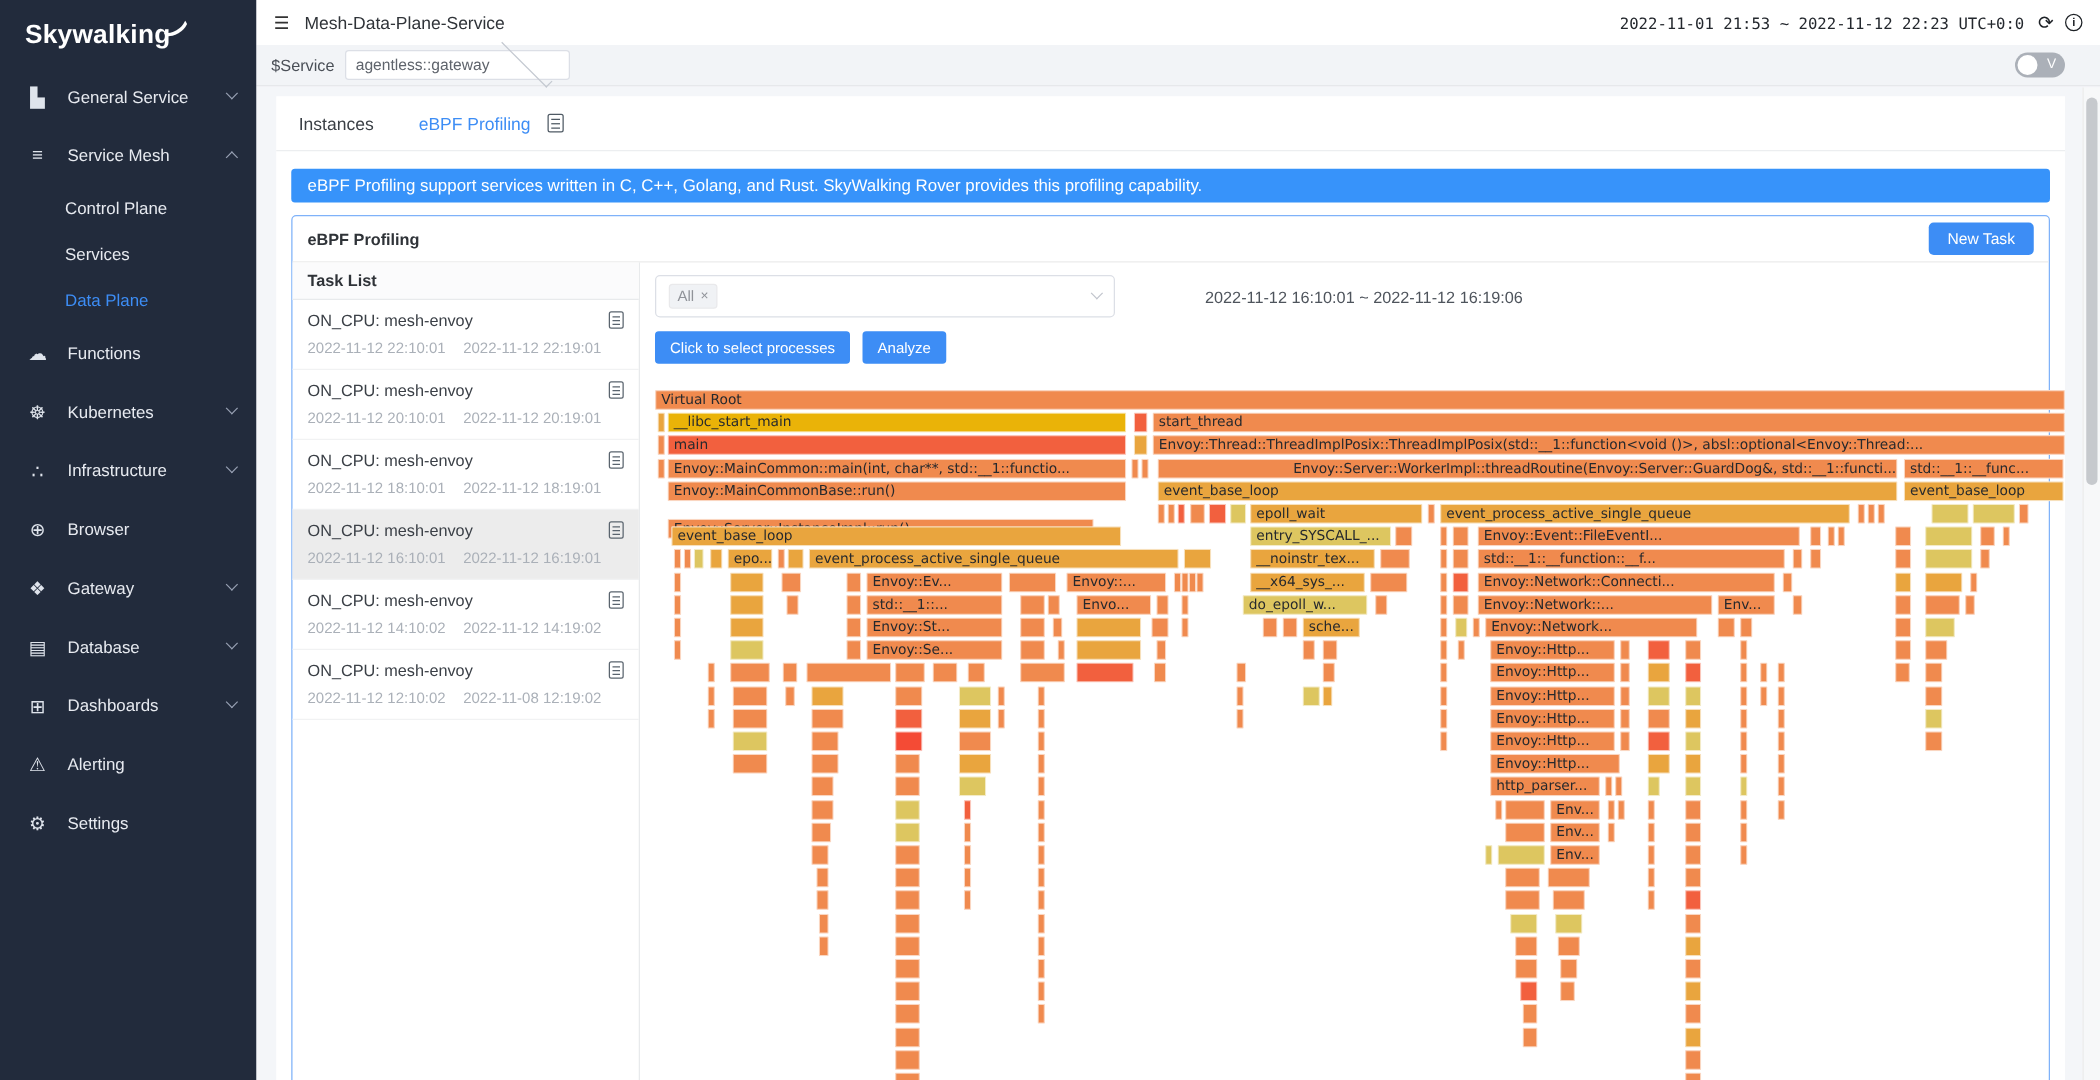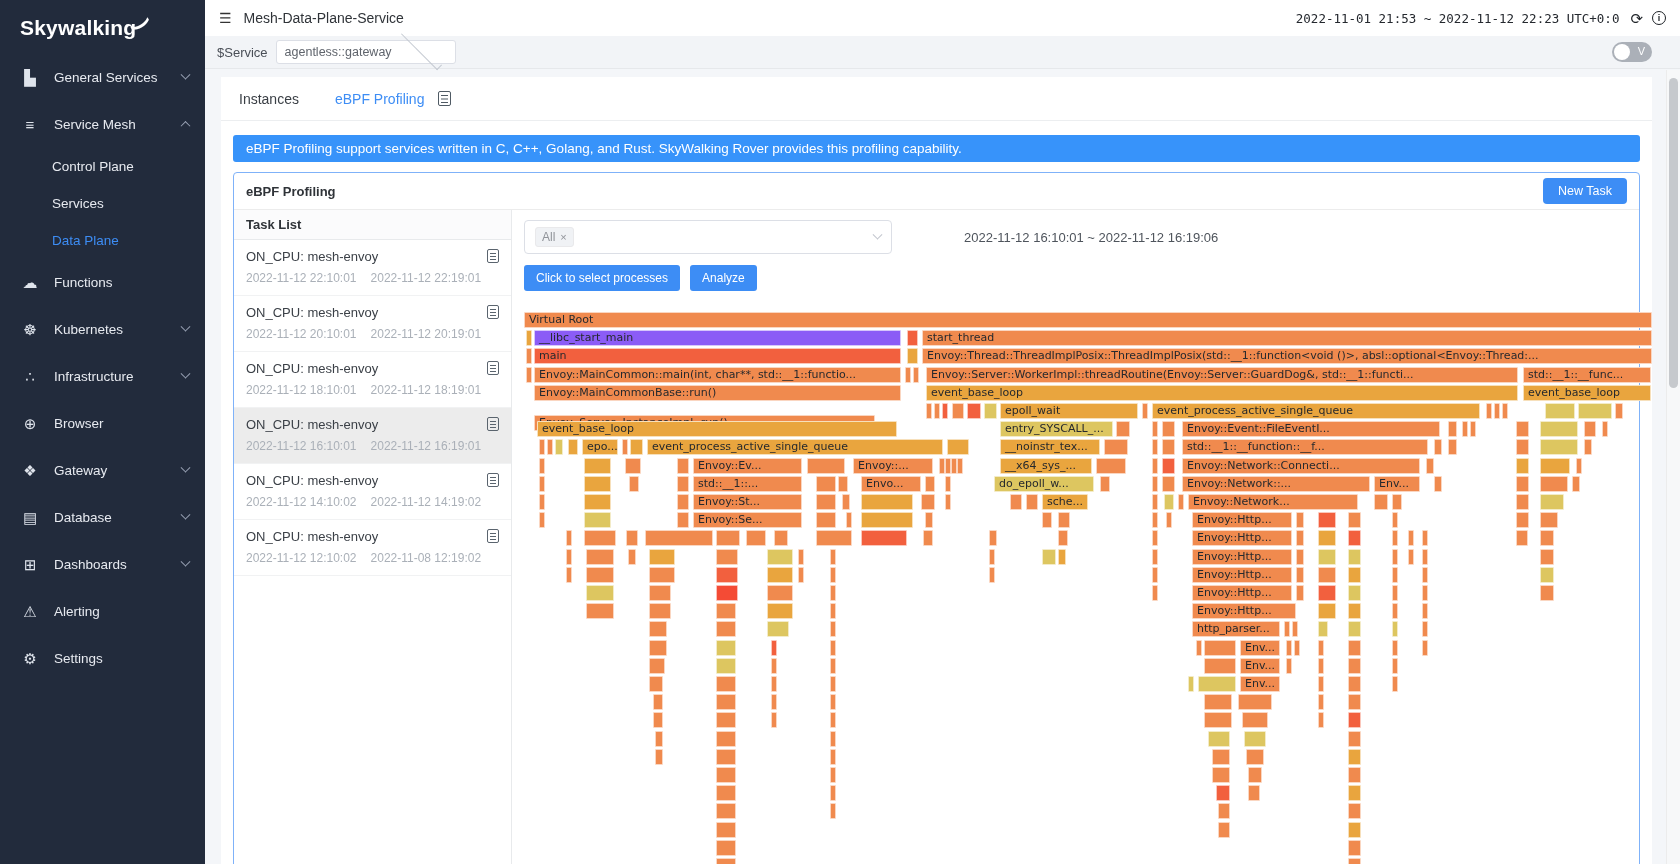--- a/index.html
+++ b/index.html
@@ -81,21 +81,21 @@
   .scroll-thumb { position:absolute; left:2px; width:9px; top:8px; height:310px; background:#c6c9cd; border-radius:5px; }
 </style>
 </head>
 <body>
 
 <div class="sidebar">
   <div class="logo"><span>Skywalking</span><span class="swoosh">)</span></div>
   <div>
       <div class="m-item top">
         <span class="m-icon">▙</span>
-        <span class="m-label">General Services</span>
+        <span class="m-label">General Service</span>
         <span class="chev down"></span>
       </div>
       <div class="m-item top">
         <span class="m-icon">≡</span>
         <span class="m-label">Service Mesh</span>
         <span class="chev up"></span>
       </div>
       <div class="m-item sub">
         <span class="m-label">Control Plane</span>
       </div>
@@ -249,32 +249,32 @@
           </div>
           <span class="filter-time">2022-11-12 16:10:01 ~ 2022-11-12 16:19:06</span>
         </div>
         <div class="btn-row">
           <button class="blue-btn">Click to select processes</button>
           <button class="blue-btn">Analyze</button>
         </div>
         <div class="flame">
             <div class="fbar" style="left: 0px; top: 0px; width: 1128px; background: rgb(240, 138, 78);">Virtual Root</div>
             <div class="fbar" style="left: 2px; top: 18.2px; width: 6px; background: rgb(233, 165, 62);"></div>
-            <div class="fbar" style="left: 10px; top: 18.2px; width: 367px; background: #8b5cf6;">__libc_start_main</div>
+            <div class="fbar" style="left: 10px; top: 18.2px; width: 367px; background: #eab308;">__libc_start_main</div>
             <div class="fbar" style="left: 383px; top: 18.2px; width: 11px; background: rgb(242, 96, 62);"></div>
             <div class="fbar" style="left: 398px; top: 18.2px; width: 730px; background: rgb(240, 138, 78);">start_thread</div>
             <div class="fbar" style="left: 2px; top: 36.4px; width: 6px; background: rgb(240, 138, 78);"></div>
             <div class="fbar" style="left: 10px; top: 36.4px; width: 367px; background: rgb(242, 96, 62);">main</div>
             <div class="fbar" style="left: 383px; top: 36.4px; width: 11px; background: rgb(233, 165, 62);"></div>
             <div class="fbar" style="left: 398px; top: 36.4px; width: 730px; background: rgb(240, 138, 78);">Envoy::Thread::ThreadImplPosix::ThreadImplPosix(std::__1::function&lt;void ()&gt;, absl::optional&lt;Envoy::Thread:...</div>
             <div class="fbar" style="left: 2px; top: 54.6px; width: 6px; background: rgb(240, 138, 78);"></div>
             <div class="fbar" style="left: 10px; top: 54.6px; width: 367px; background: rgb(240, 138, 78);">Envoy::MainCommon::main(int, char**, std::__1::functio...</div>
             <div class="fbar" style="left: 381px; top: 54.6px; width: 5px; background: rgb(240, 138, 78);"></div>
             <div class="fbar" style="left: 389px; top: 54.6px; width: 5px; background: rgb(240, 138, 78);"></div>
-            <div class="fbar" style="left: 402px; top: 54.6px; width: 592px; background: rgb(240, 138, 78);">Envoy::Server::WorkerImpl::threadRoutine(Envoy::Server::GuardDog&amp;, std::__1::functi...</div>
+            <div class="fbar" style="left: 402px; top: 54.6px; width: 592px; background: rgb(240, 138, 78); text-align: right;">Envoy::Server::WorkerImpl::threadRoutine(Envoy::Server::GuardDog&amp;, std::__1::functi...</div>
             <div class="fbar" style="left: 999px; top: 54.6px; width: 128px; background: rgb(240, 138, 78);">std::__1::__func...</div>
             <div class="fbar" style="left: 10px; top: 72.8px; width: 367px; background: rgb(240, 138, 78);">Envoy::MainCommonBase::run()</div>
             <div class="fbar" style="left: 402px; top: 72.8px; width: 592px; background: rgb(233, 165, 62);">event_base_loop</div>
             <div class="fbar" style="left: 999px; top: 72.8px; width: 128px; background: rgb(233, 165, 62);">event_base_loop</div>
             <div class="fbar" style="left: 10px; top: 91px; width: 341px; background: rgb(240, 138, 78); margin-top: 12px;">Envoy::Server::InstanceImpl::run()</div>
             <div class="fbar" style="left: 402px; top: 91px; width: 5px; background: rgb(240, 138, 78);"></div>
             <div class="fbar" style="left: 410px; top: 91px; width: 5px; background: rgb(240, 138, 78);"></div>
             <div class="fbar" style="left: 418px; top: 91px; width: 5px; background: rgb(242, 96, 62);"></div>
             <div class="fbar" style="left: 428px; top: 91px; width: 12px; background: rgb(240, 138, 78);"></div>
             <div class="fbar" style="left: 443px; top: 91px; width: 14px; background: rgb(242, 96, 62);"></div>

